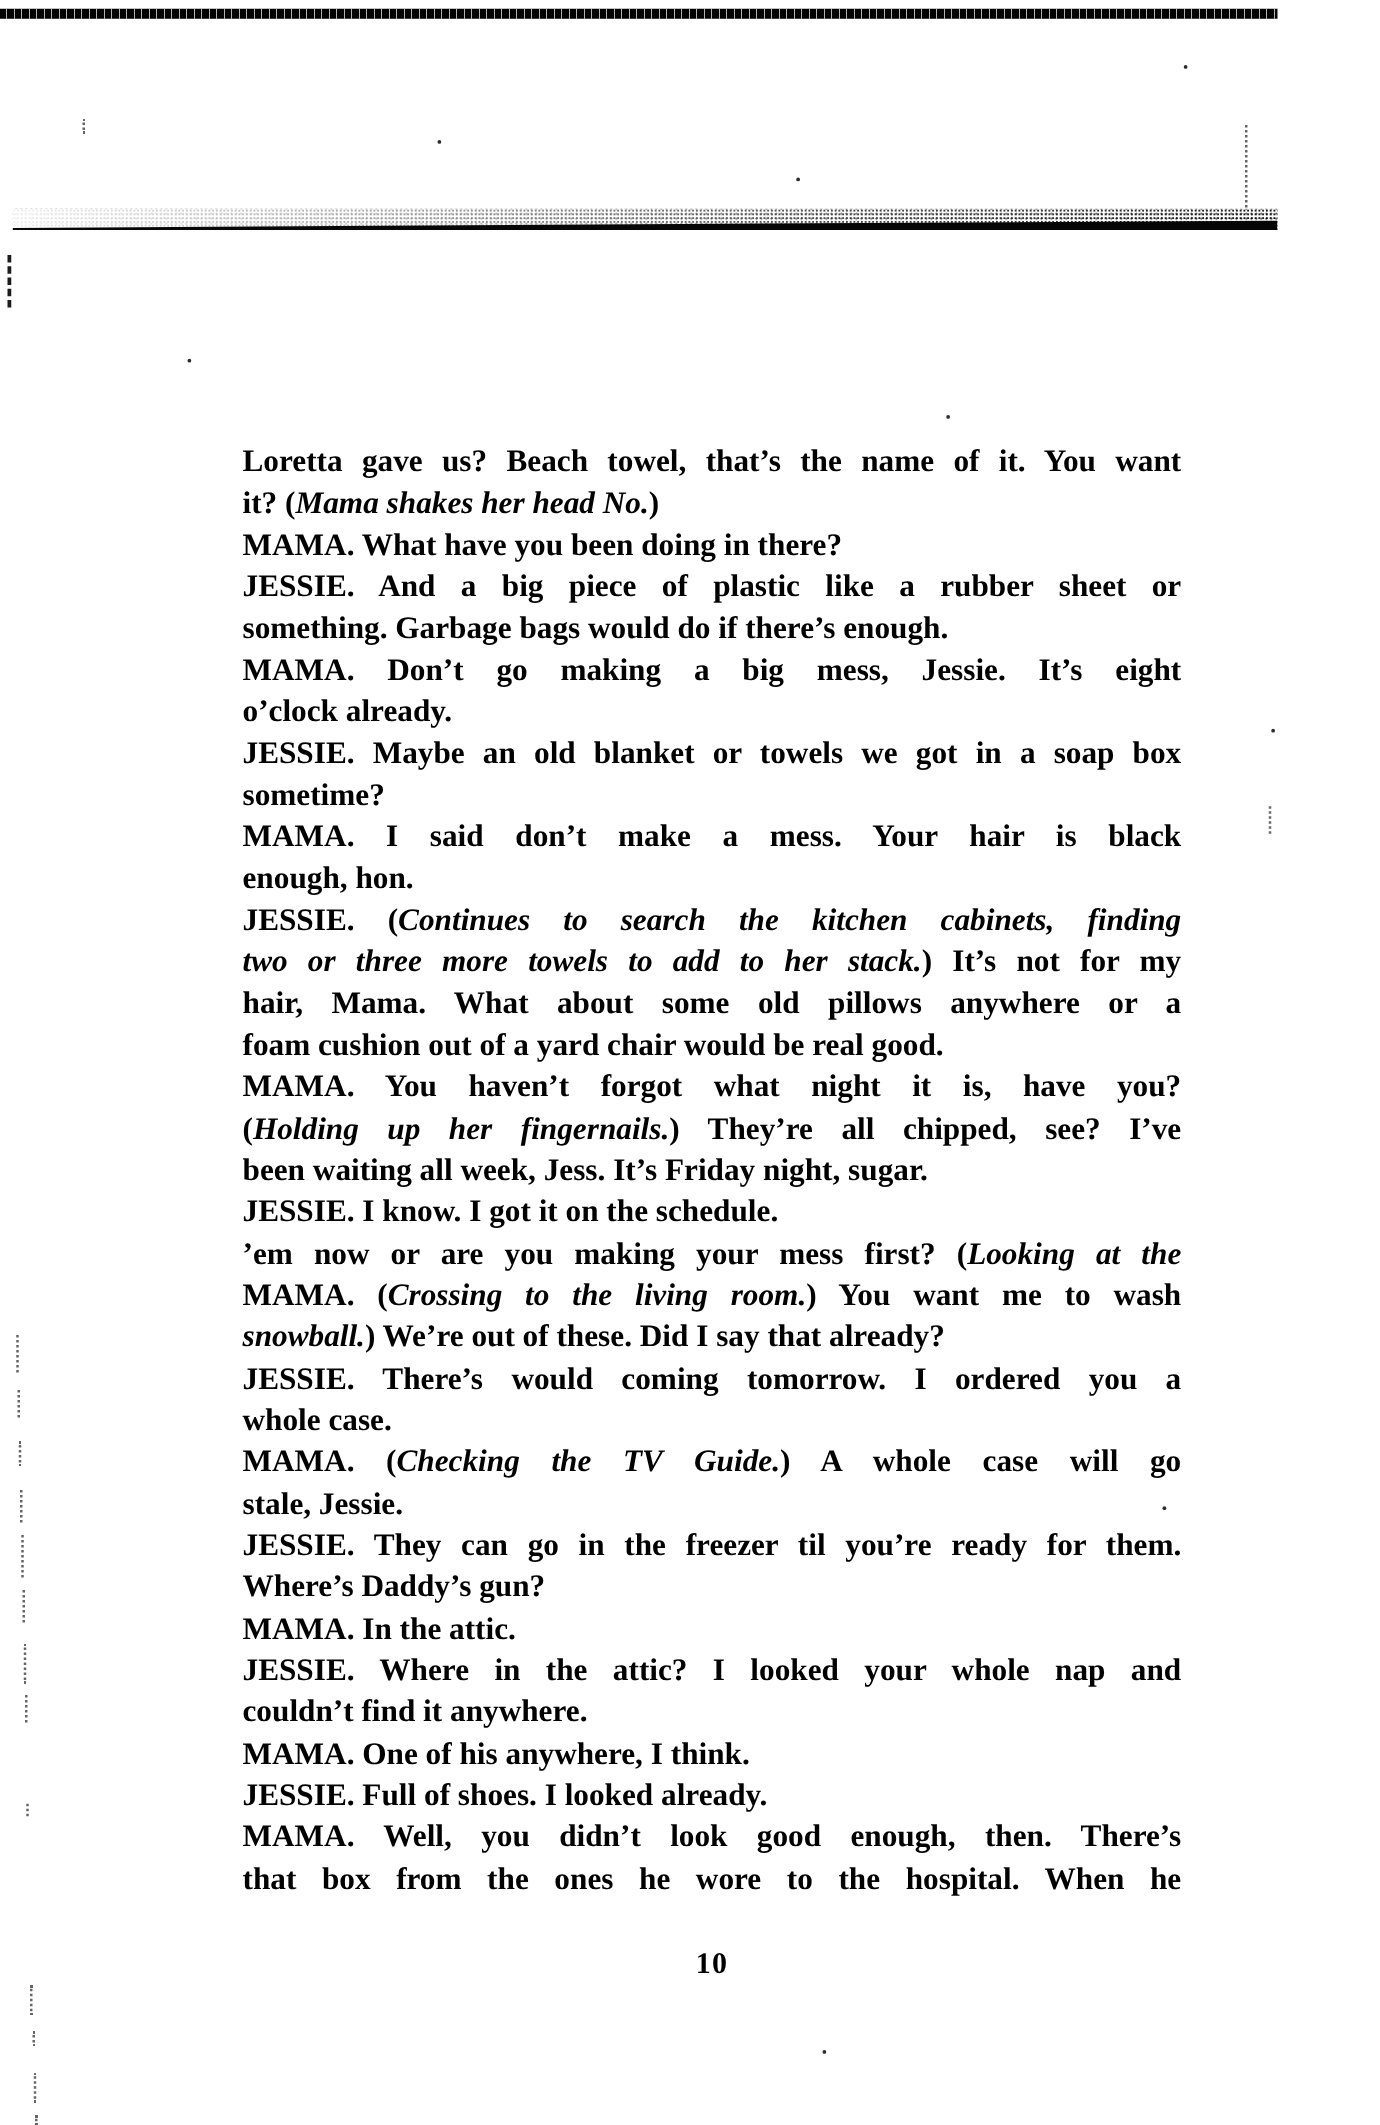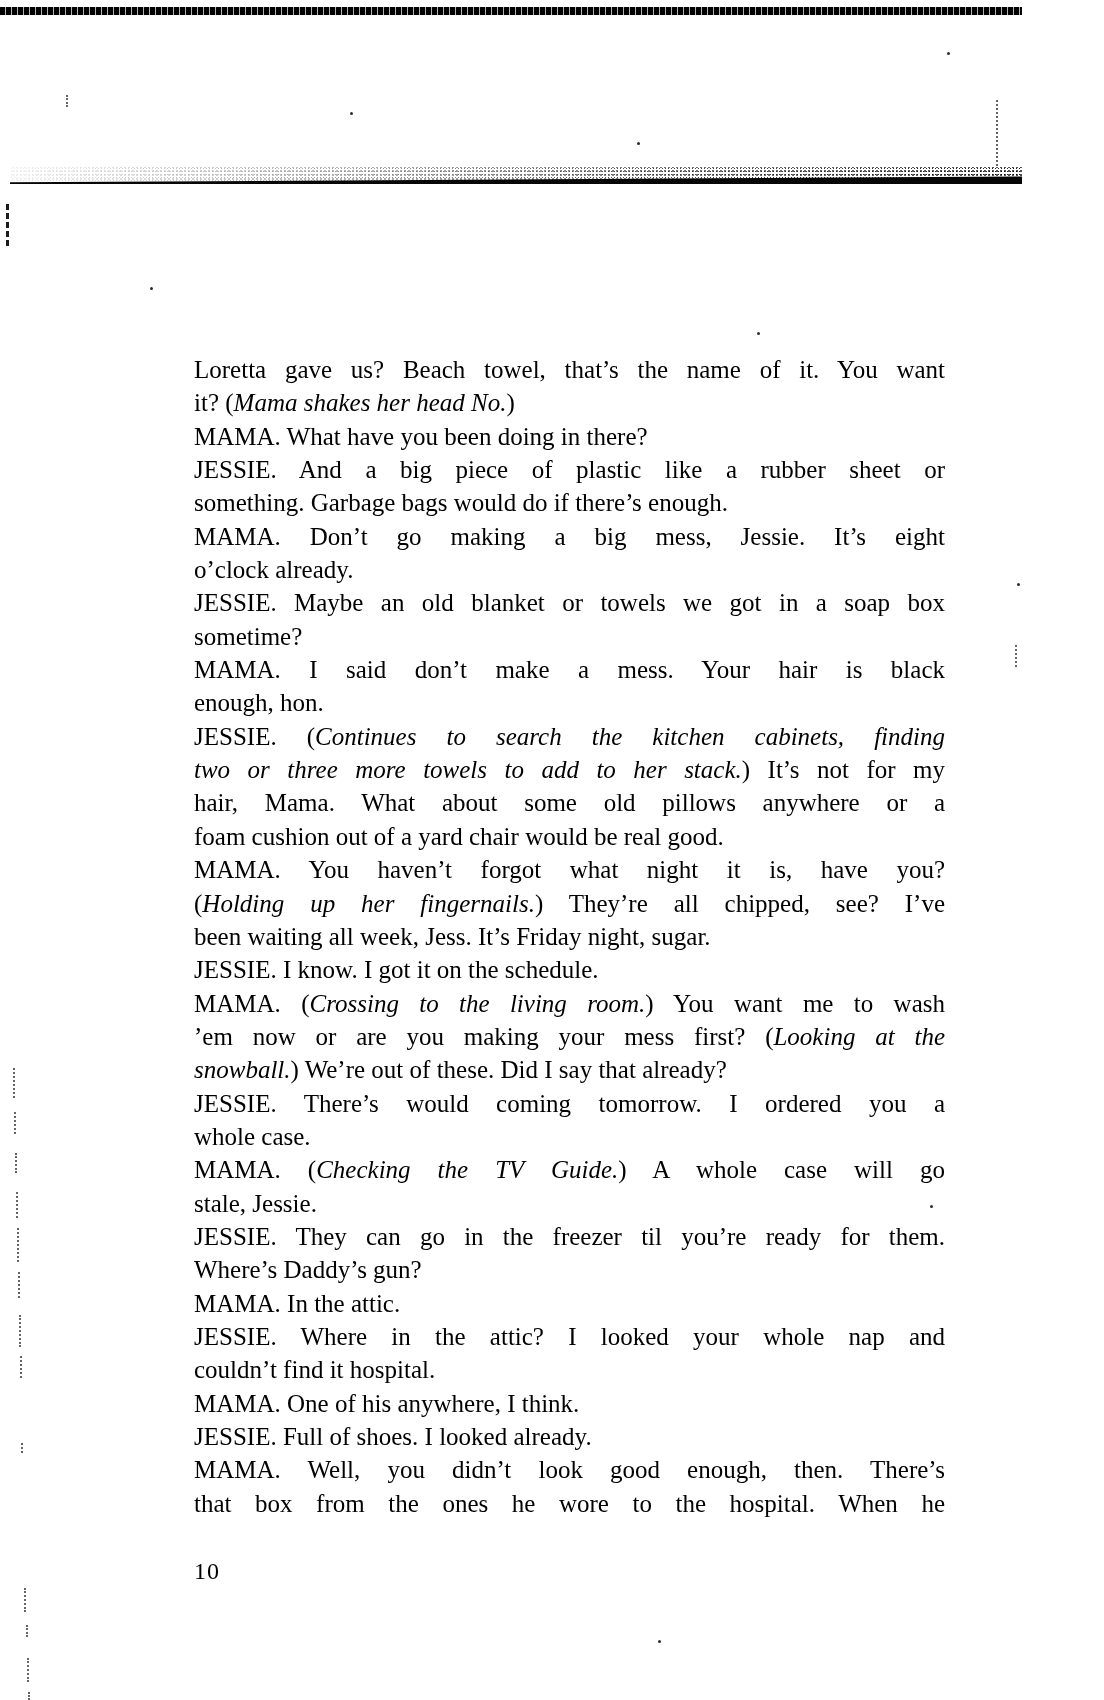--- a/index.html
+++ b/index.html
@@ -1,21 +1,21 @@
 <!DOCTYPE html>
 <html><head>
 <meta charset="utf-8">
 <style>
   html,body{margin:0;padding:0;}
   body{
     width:1104px;height:1700px;position:relative;overflow:hidden;
     background:#ffffff;
     font-family:"Liberation Serif","DejaVu Serif",serif;
   }
-  .page{position:absolute;inset:0;}
+  .page{position:absolute;inset:0;font-weight:bold;}
 
   
   .topbar{
     position:absolute;left:0;top:7px;width:1022px;height:8px;
     background-image:
       repeating-linear-gradient(90deg, rgba(255,255,255,0) 0 5px, rgba(255,255,255,.7) 5px 6px),
       linear-gradient(#000 0 0);
   }
   .band{position:absolute;left:10px;top:167px;width:1012px;height:17px;}
   .band .grain{
@@ -43,21 +43,21 @@
   
   .text-col{
     position:absolute;left:194px;top:353px;width:751px;
     font-size:25px;line-height:33.35px;color:#000;
   }
   .line{text-align:left;white-space:normal;}
   .line.just{text-align:justify;text-align-last:justify;}
   .it{font-style:italic;margin-top:44px;}
   .pagenum{
     position:absolute;left:194px;top:1558px;width:751px;
-    font-size:24px;color:#000;letter-spacing:1px;
+    text-align:center;font-size:24px;color:#000;letter-spacing:1px;
   }
 </style>
 </head>
 <body>
 
 <div class="page">
 
   <div class="topbar"></div>
 
   <div class="band">
@@ -109,32 +109,32 @@
       <div class="line just"><span>MAMA. I said don’t make a mess. Your hair is black</span></div>
       <div class="line"><span>enough, hon.</span></div>
       <div class="line just"><span>JESSIE. (</span><span class="it">Continues to search the kitchen cabinets, finding</span></div>
       <div class="line just"><span class="it">two or three more towels to add to her stack.</span><span>) It’s not for my</span></div>
       <div class="line just"><span>hair, Mama. What about some old pillows anywhere or a</span></div>
       <div class="line"><span>foam cushion out of a yard chair would be real good.</span></div>
       <div class="line just"><span>MAMA. You haven’t forgot what night it is, have you?</span></div>
       <div class="line just"><span>(</span><span class="it">Holding up her fingernails.</span><span>) They’re all chipped, see? I’ve</span></div>
       <div class="line"><span>been waiting all week, Jess. It’s Friday night, sugar.</span></div>
       <div class="line"><span>JESSIE. I know. I got it on the schedule.</span></div>
+      <div class="line just"><span>’em now or are you making your mess first? (</span><span class="it">Looking at the</span></div>
       <div class="line just"><span>MAMA. (</span><span class="it">Crossing to the living room.</span><span>) You want me to wash</span></div>
-      <div class="line just"><span>’em now or are you making your mess first? (</span><span class="it">Looking at the</span></div>
       <div class="line"><span class="it">snowball.</span><span>) We’re out of these. Did I say that already?</span></div>
       <div class="line just"><span>JESSIE. There’s would coming tomorrow. I ordered you a</span></div>
       <div class="line"><span>whole case.</span></div>
       <div class="line just"><span>MAMA. (</span><span class="it">Checking the TV Guide.</span><span>) A whole case will go</span></div>
       <div class="line"><span>stale, Jessie.</span></div>
       <div class="line just"><span>JESSIE. They can go in the freezer til you’re ready for them.</span></div>
       <div class="line"><span>Where’s Daddy’s gun?</span></div>
       <div class="line"><span>MAMA. In the attic.</span></div>
       <div class="line just"><span>JESSIE. Where in the attic? I looked your whole nap and</span></div>
-      <div class="line"><span>couldn’t find it hospital.</span></div>
+      <div class="line"><span>couldn’t find it anywhere.</span></div>
       <div class="line"><span>MAMA. One of his anywhere, I think.</span></div>
       <div class="line"><span>JESSIE. Full of shoes. I looked already.</span></div>
       <div class="line just"><span>MAMA. Well, you didn’t look good enough, then. There’s</span></div>
       <div class="line just"><span>that box from the ones he wore to the hospital. When he</span></div>
     </main>
 
   <div class="pagenum">10</div>
 
 </div>
 

